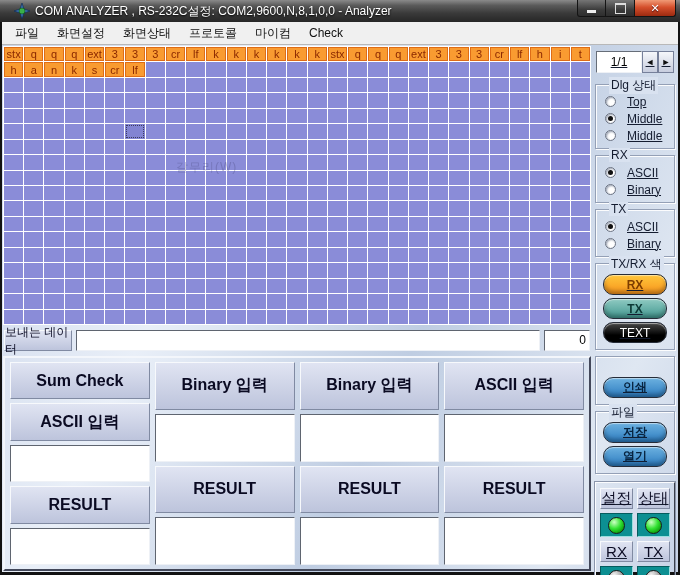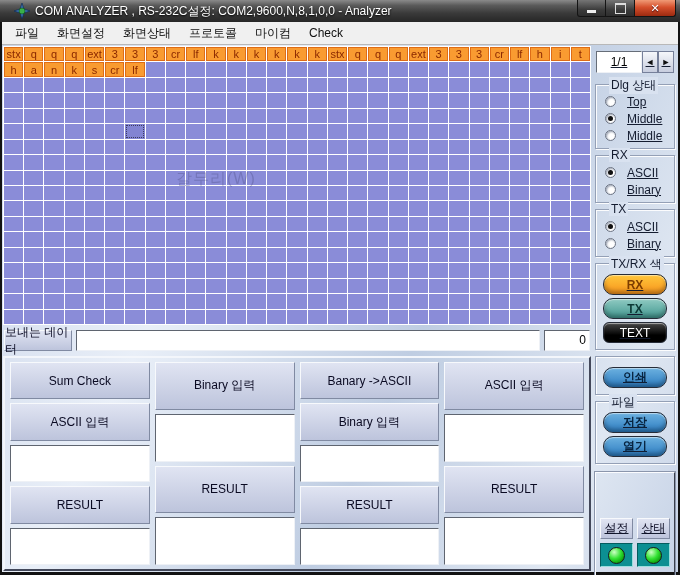--- a/index.html
+++ b/index.html
@@ -29,60 +29,60 @@
   .content{flex:1;display:flex;padding:1px;gap:2px;min-height:0;
     background:linear-gradient(115deg,#c9d4e8,#e9eff8 30%,#bfcde2 60%,#dfe7f2 85%,#c6d2e6);}
   .main{width:588px;display:flex;flex-direction:column;min-height:0;}
 
   
   .grid-wrap{position:relative;height:279px;background:#fff;border:1px solid #fff;box-sizing:border-box;flex:0 0 auto;}
   .grid{display:grid;grid-template-columns:repeat(29,1fr);grid-template-rows:repeat(18,1fr);gap:1px;height:100%;}
   .cell{background:#8a8cd8;display:flex;align-items:center;justify-content:center;font-size:11px;color:#5a3a00;overflow:hidden;}
   .cell.filled{background:#f99b31;color:#8b2900;box-shadow:inset 0 0 0 1px rgba(200,70,0,.55);}
   .cell.cursor{outline:1px dotted #3c3c60;outline-offset:-2px;background:#8284d2;}
-  .watermark{position:absolute;left:172px;top:122px;font-size:16px;letter-spacing:1px;color:rgba(70,70,125,.32);pointer-events:none;}
+  .watermark{position:absolute;left:172px;top:112px;font-size:12px;letter-spacing:1px;color:rgba(70,70,125,.32);pointer-events:none;}
 
   
   .send-row{display:flex;align-items:center;gap:4px;margin:5px 1px 0 1px;height:21px;flex:0 0 auto;}
   .raised{background:linear-gradient(#e0e4f2,#bdc4dc);border:1px solid;border-color:#f7f9fc #808aa2 #808aa2 #f7f9fc;color:#0a0a22;}
   .send-label{width:68px;height:21px;display:flex;align-items:center;justify-content:center;font-size:12px;box-sizing:border-box;}
   .send-input{flex:1;height:21px;box-sizing:border-box;background:#fff;border:1px solid;border-color:#5f6570 #eef1f6 #eef1f6 #5f6570;font-size:12px;padding:0 3px;}
   .send-count{width:46px;height:21px;box-sizing:border-box;background:#fff;border:1px solid;border-color:#5f6570 #eef1f6 #eef1f6 #5f6570;font-size:12px;text-align:right;line-height:19px;padding-right:3px;color:#000;}
 
   
   .check-panel{margin-top:5px;flex:1;display:flex;gap:5px;padding:4px 5px;box-sizing:border-box;
     border:2px solid;border-color:#f3f6fb #43485a #43485a #f3f6fb;min-height:0;}
   .check-col{flex:1;display:flex;flex-direction:column;gap:4px;min-width:0;}
-  .ccell{flex:1;display:flex;align-items:center;justify-content:center;font-size:12px;white-space:nowrap;overflow:hidden;}
+  .ccell{flex:1;display:flex;align-items:center;justify-content:center;font-size:16px;white-space:nowrap;overflow:hidden;font-weight:bold;}
   .cinput{flex:1;background:#fff;border:1px solid;border-color:#5f6570 #eef1f6 #eef1f6 #5f6570;font-size:12px;padding:0 3px;min-width:0;}
 
   
   .sidebar{flex:1;display:flex;flex-direction:column;align-items:center;padding-top:5px;font-size:12px;color:#141c30;min-height:0;text-decoration:underline;}
   .pager{display:flex;margin-bottom:11px;}
   .pager-box{width:46px;height:22px;background:#fff;border:1px solid;border-color:#666d78 #eef1f6 #eef1f6 #666d78;display:flex;align-items:center;justify-content:center;box-sizing:border-box;font-size:12px;color:#000;}
   .pager-btn{width:16px;height:22px;box-sizing:border-box;background:linear-gradient(#f5f7fb,#c7cdde);border:1px solid #76809a;display:flex;align-items:center;justify-content:center;font-size:9px;color:#101010;}
 
   .group{width:80px;box-sizing:border-box;position:relative;margin-bottom:6px;padding:7px 0 3px;
     border:1px solid #94a0b6;box-shadow:inset 1px 1px 0 rgba(255,255,255,.9),1px 1px 0 rgba(255,255,255,.9);}
   .group-label{position:absolute;top:-8px;left:13px;padding:0 2px;background:#d9e2f0;font-size:12px;white-space:nowrap;}
   .radio-row{display:flex;align-items:center;gap:11px;margin:2px 0 2px 9px;height:15px;}
   .radio{width:11px;height:11px;border-radius:50%;background:#fff;border:1px solid #6a7282;box-shadow:inset 1px 1px 2px #9aa2b2;box-sizing:border-box;flex:0 0 auto;}
   .radio.checked::after{content:'';display:block;width:5px;height:5px;margin:2px;border-radius:50%;background:#101010;}
 
   .pill{width:64px;height:21px;margin:3px auto;border-radius:10px;display:flex;align-items:center;justify-content:center;
     font-size:12px;font-weight:bold;border:1px solid #262c38;box-sizing:border-box;
     box-shadow:inset 0 1px 1px rgba(255,255,255,.55),inset 0 -3px 4px rgba(0,0,0,.3);}
   .pill.rx{background:linear-gradient(#ffc63a,#f7941d);color:#7c3c00;}
   .pill.tx{background:linear-gradient(#8fcac2,#429890);color:#0c3a36;}
-  .pill.text{background:linear-gradient(#484848,#000 65%);color:#fff;font-weight:normal;border-radius:6px;}
+  .pill.text{background:linear-gradient(#484848,#000 65%);color:#fff;font-weight:normal;}
   .pill.blue{background:linear-gradient(#6cb1e0,#2d7cc0);color:#07233f;}
 
   .status{width:80px;box-sizing:border-box;margin-top:2px;padding:5px 4px;display:grid;grid-template-columns:1fr 1fr;gap:4px;
     border:1px solid;border-color:#fbfcff #3a3f4c #3a3f4c #fbfcff;box-shadow:0 0 0 1px #8b96ac;}
-  .scell-label{height:19px;display:flex;align-items:center;justify-content:center;font-size:12px;margin-top:40px;}
+  .scell-label{height:19px;display:flex;align-items:center;justify-content:center;font-size:15px;}
   .scell-led{height:24px;background:#0c8f92;border:1px solid;border-color:#045c5e #9adede #9adede #045c5e;display:flex;align-items:center;justify-content:center;box-sizing:border-box;}
   .led{width:17px;height:17px;border-radius:50%;border:1px solid #1a1a1a;box-sizing:border-box;}
   .led.green{background:radial-gradient(circle at 35% 28%,#ccffc4,#33e233 45%,#0a9a0a 80%,#056a05);}
   .led.gray{background:radial-gradient(circle at 35% 28%,#f4f4f4,#a8a8a8 50%,#585858);}
 </style>
 </head>
 <body>
 
 <div class="window">
 
@@ -661,21 +661,20 @@
             <div class="ccell raised">RESULT</div>
             <input class="cinput" value="" style="">
           </div>
           <div class="check-col">
             <div class="ccell raised">Binary 입력</div>
             <input class="cinput" value="" style="">
             <div class="ccell raised">RESULT</div>
             <input class="cinput" value="" style="">
           </div>
           <div class="check-col">
-            <div class="ccell raised">Banary -&gt;ASCII</div>
             <div class="ccell raised">Binary 입력</div>
             <input class="cinput" value="" style="">
             <div class="ccell raised">RESULT</div>
             <input class="cinput" value="" style="">
           </div>
           <div class="check-col">
             <div class="ccell raised">ASCII 입력</div>
             <input class="cinput" value="" style="">
             <div class="ccell raised">RESULT</div>
             <input class="cinput" value="" style="">
@@ -730,21 +729,21 @@
           </div>
         </div>
 
         <div class="group">
           <span class="group-label">TX/RX 색</span>
           <div class="pill rx">RX</div>
           <div class="pill tx">TX</div>
           <div class="pill text">TEXT</div>
         </div>
 
-        <div class="group" style="padding-top:7px;">
+        <div class="group" style="padding-top:17px;">
           <div class="pill blue">인쇄</div>
         </div>
 
         <div class="group">
           <span class="group-label">파일</span>
           <div class="pill blue">저장</div>
           <div class="pill blue">열기</div>
         </div>
 
         <div class="status">

